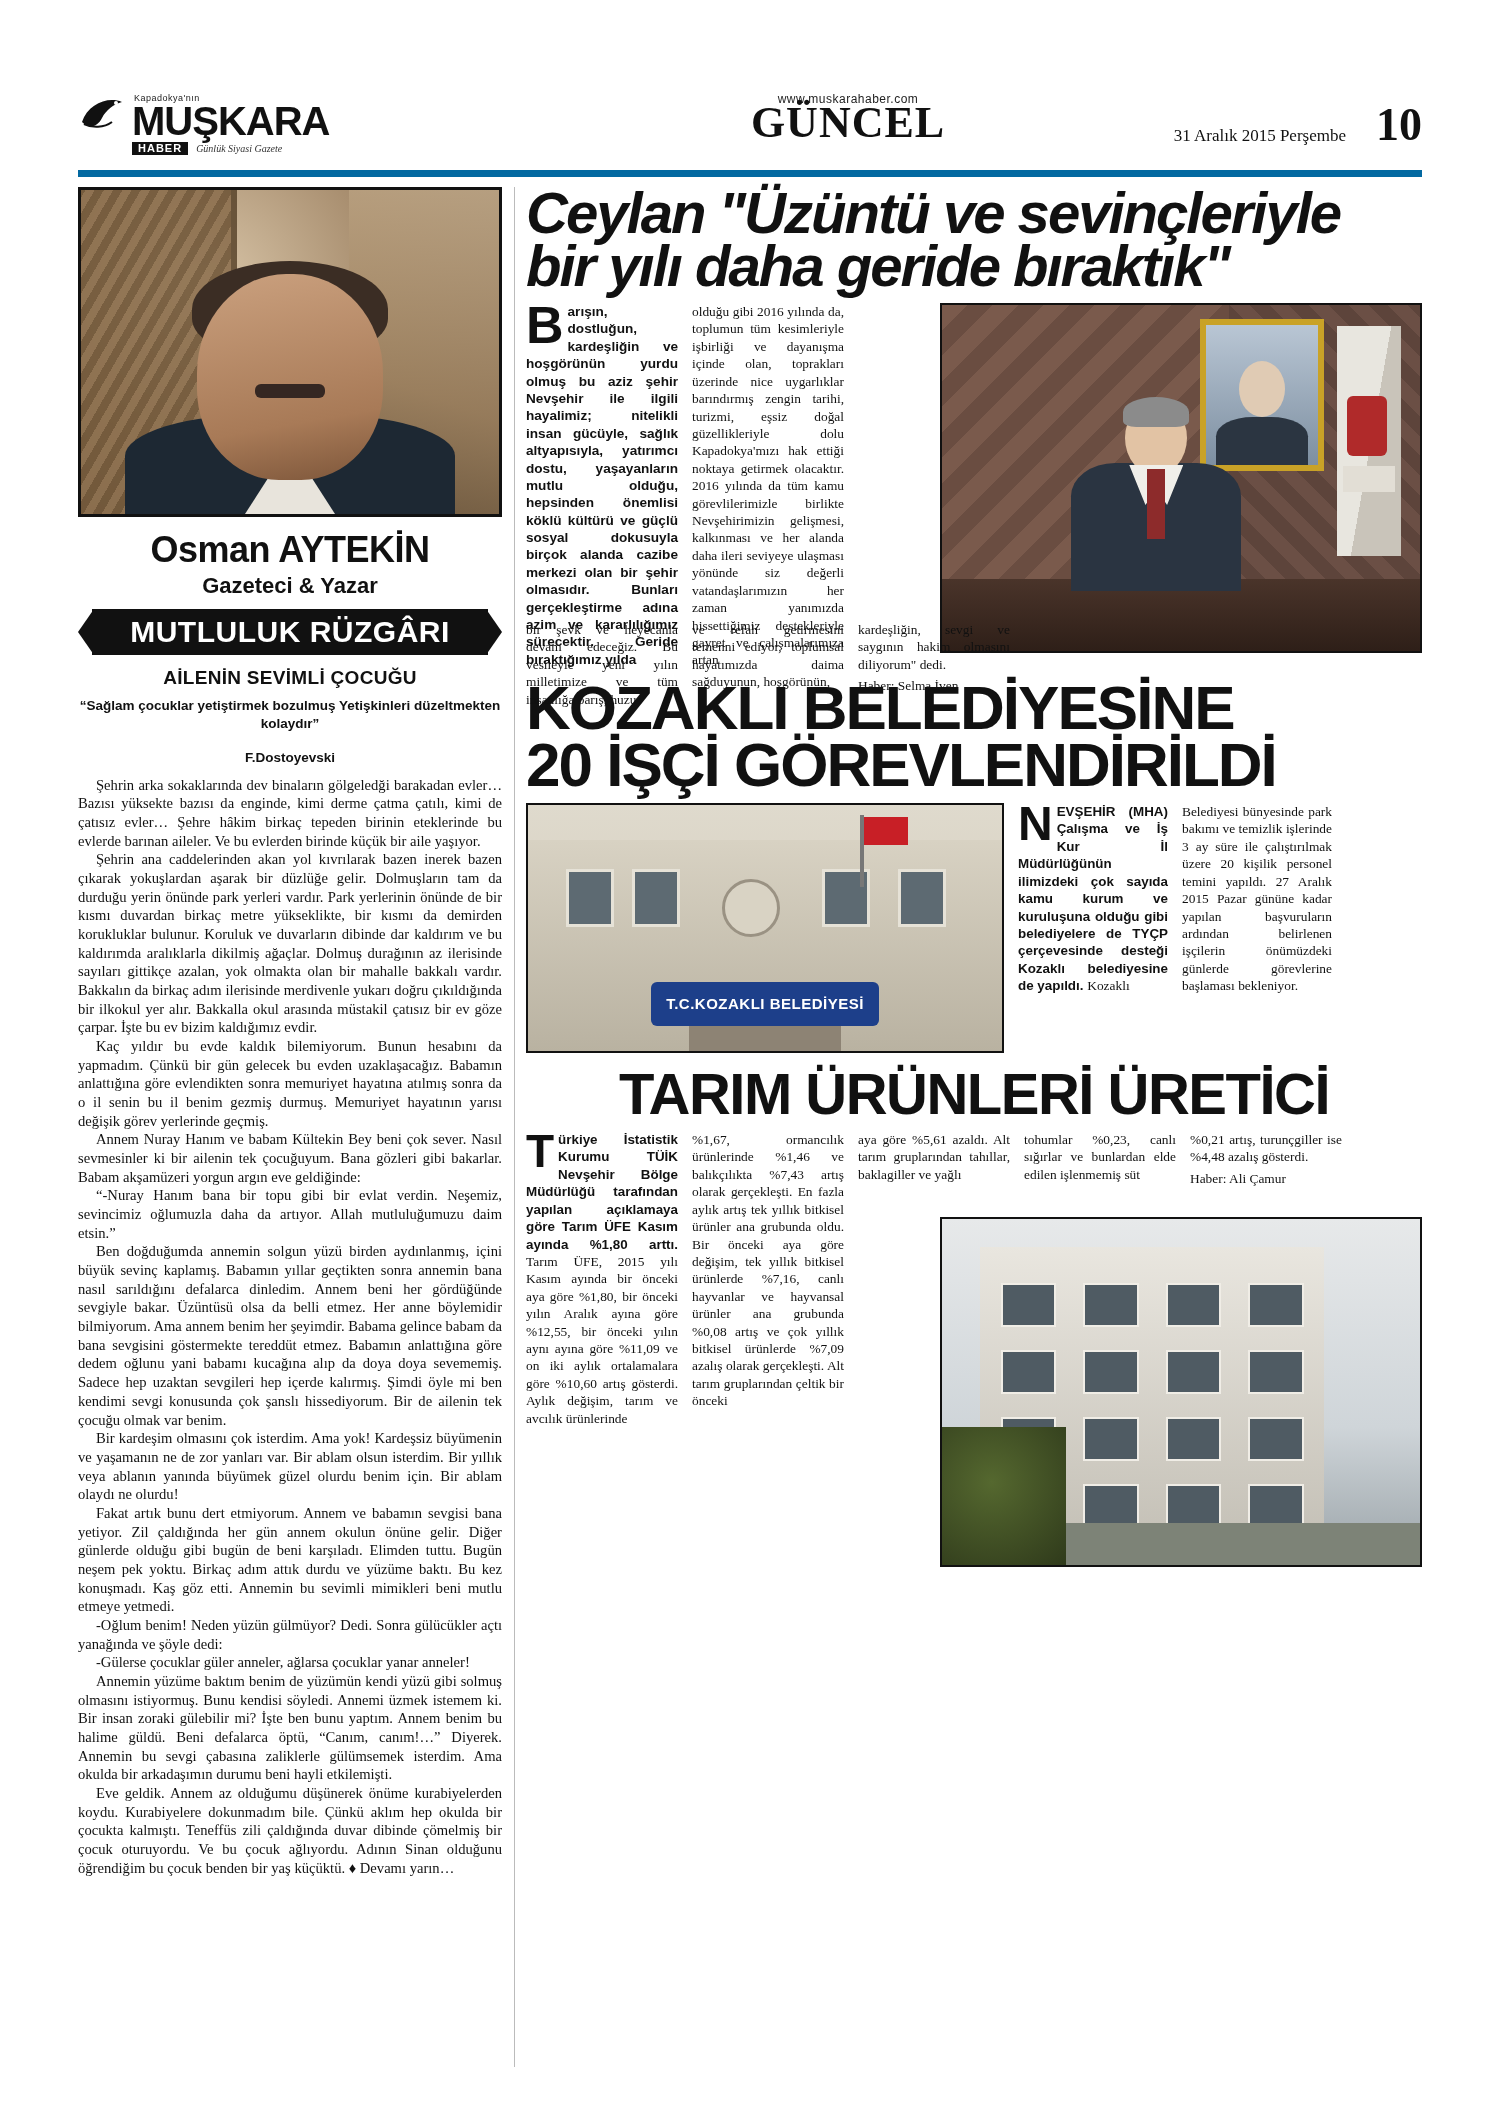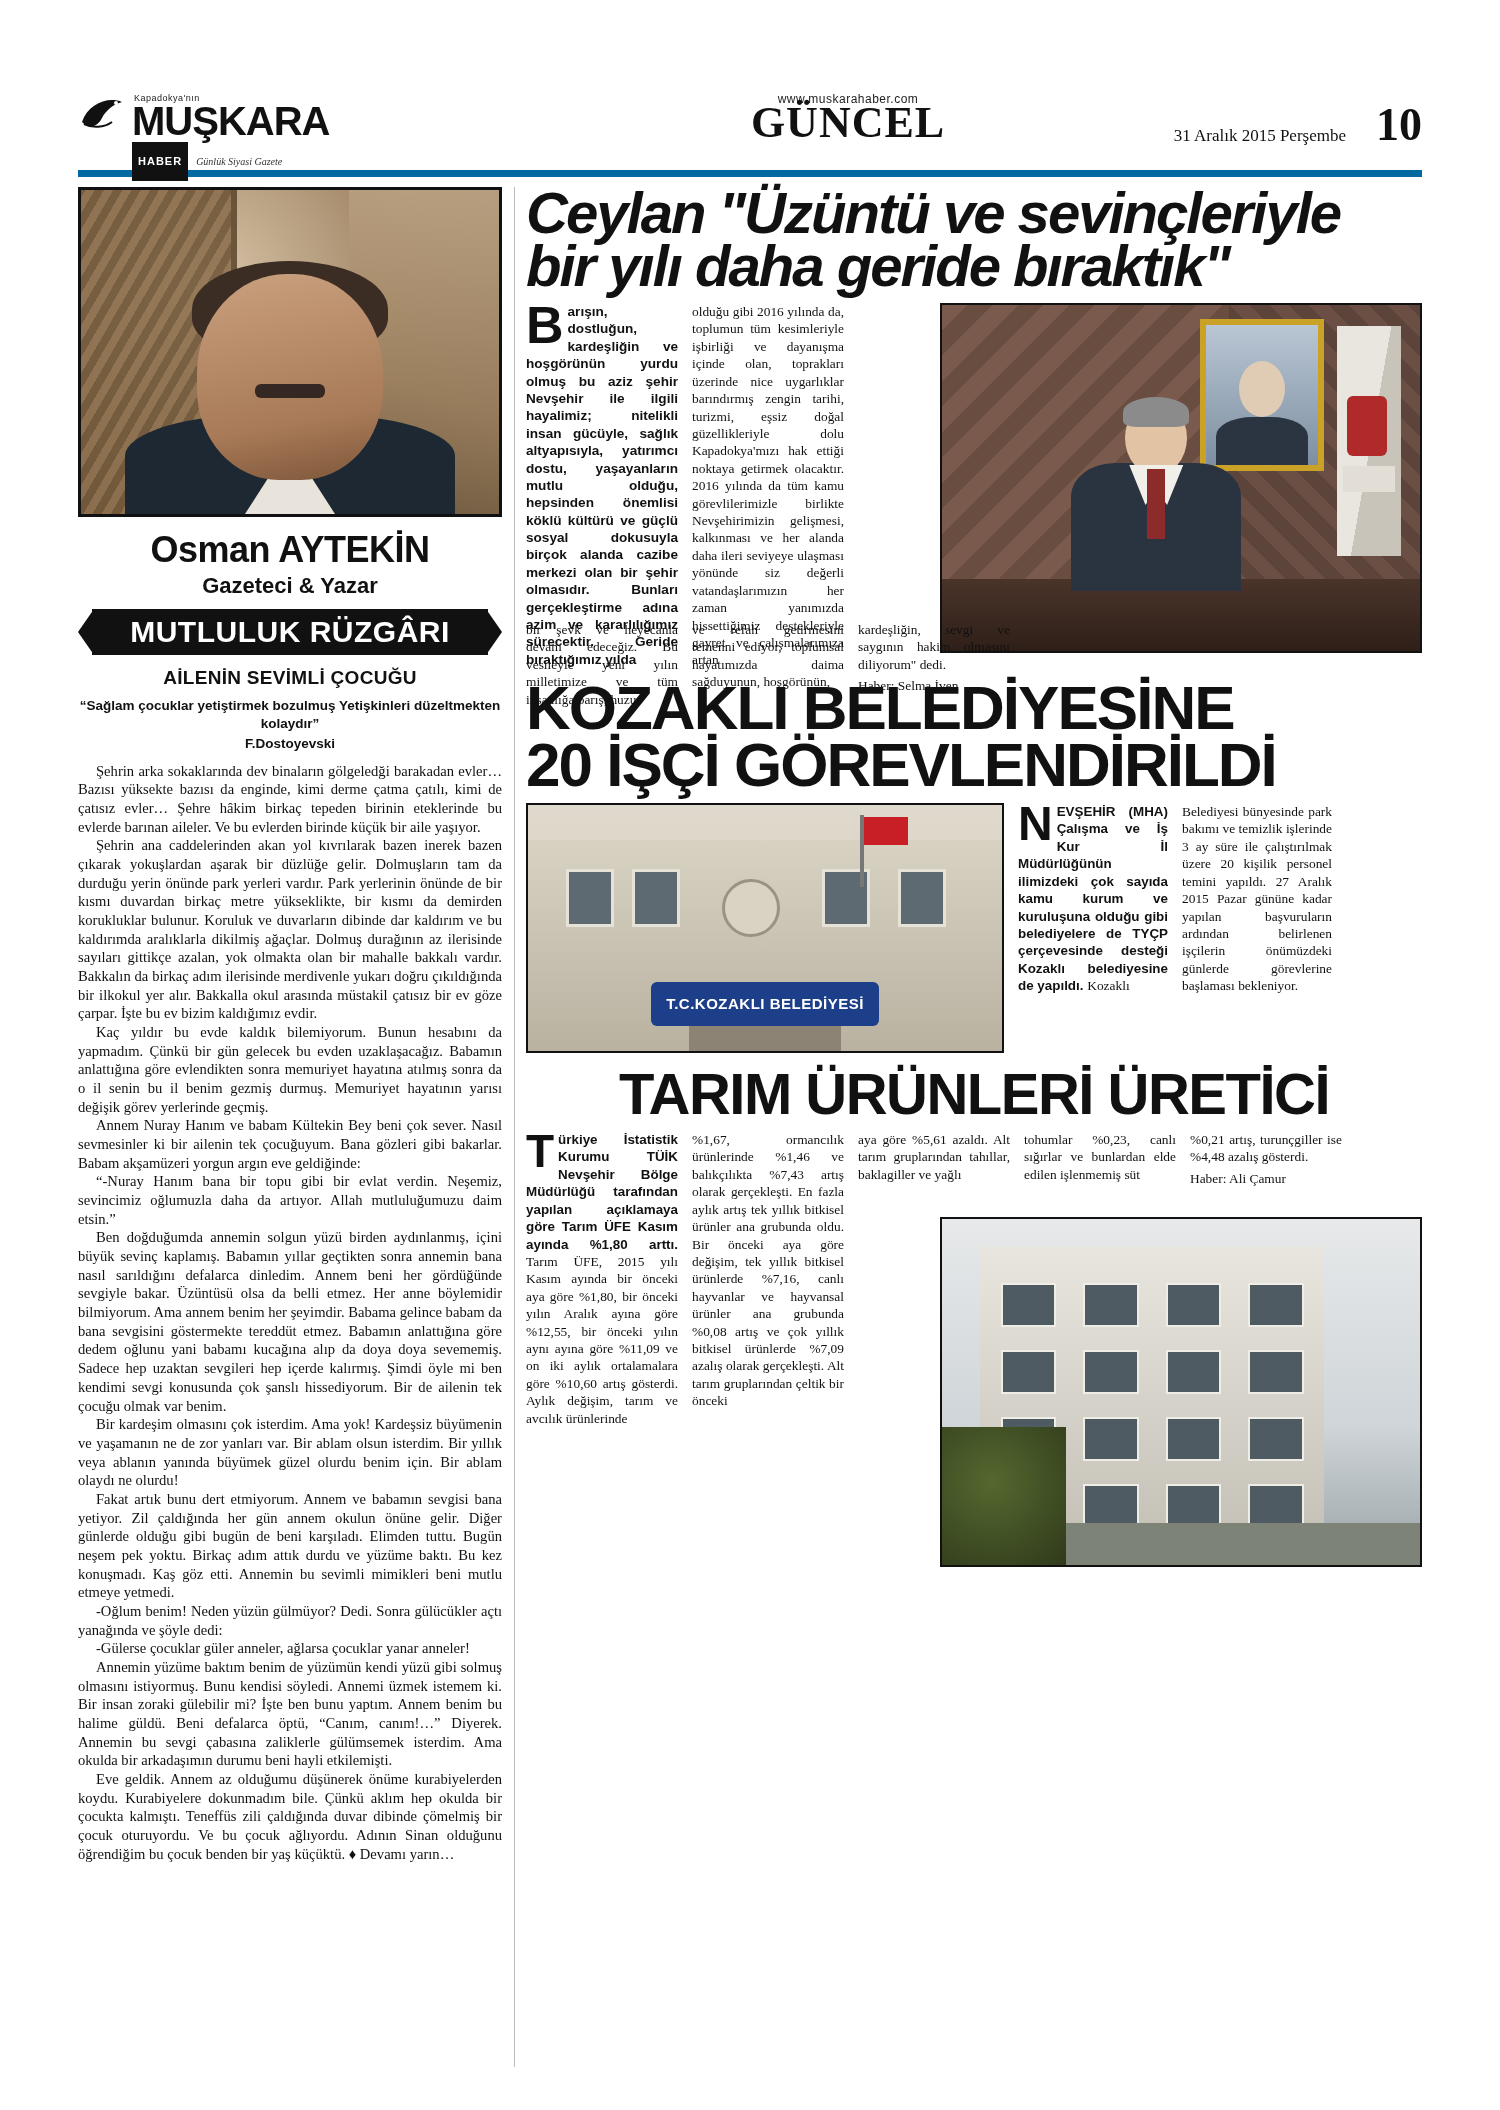--- a/index.html
+++ b/index.html
@@ -9,21 +9,21 @@
 
   
   .masthead{position:relative;height:78px;border-bottom:7px solid #0369a1;}
   .logo-wrap{position:absolute;left:0;top:2px;display:flex;align-items:flex-start;}
   .logo-bird{width:52px;height:44px;position:relative;margin-right:2px;}
   .logo-bird svg{display:block;}
   .logo-txt{line-height:1;}
   .logo-kapadokya{font-family:"Liberation Sans",sans-serif;font-size:9px;letter-spacing:.5px;color:#222;margin-left:2px;}
   .logo-main{font-family:"Liberation Sans",sans-serif;font-weight:bold;font-size:40px;letter-spacing:-1px;color:#111;margin-top:-2px;}
   .logo-sub{display:flex;align-items:center;margin-top:1px;}
-  .logo-haber{background:#111;color:#fff;font-family:"Liberation Sans",sans-serif;font-size:11px;font-weight:bold;padding:14px 6px;letter-spacing:1px;}
+  .logo-haber{background:#111;color:#fff;font-family:"Liberation Sans",sans-serif;font-size:11px;font-weight:bold;padding:1px 6px;letter-spacing:1px;}
   .logo-slogan{font-family:"Liberation Serif",serif;font-style:italic;font-size:10px;margin-left:8px;color:#333;}
   .center-head{position:absolute;left:620px;top:0;text-align:center;width:300px;}
   .site-url{font-family:"Liberation Sans",sans-serif;font-size:12px;letter-spacing:.5px;color:#222;}
   .section-name{font-family:"Liberation Serif",serif;font-weight:bold;font-size:44px;letter-spacing:1px;line-height:.95;margin-top:-4px;}
   .date-line{position:absolute;right:76px;top:34px;font-family:"Liberation Serif",serif;font-size:17px;}
   .page-num{position:absolute;right:0;top:10px;font-family:"Liberation Serif",serif;font-weight:bold;font-size:46px;line-height:1;}
 
   
   .body-area{position:relative;margin-top:10px;}
   .col-left{position:absolute;left:0;top:0;width:424px;}
@@ -46,21 +46,21 @@
 
   .byline-name{text-align:center;font-family:"Liberation Sans",sans-serif;font-weight:bold;font-size:36px;letter-spacing:-.5px;margin-top:12px;}
   .byline-role{text-align:center;font-family:"Liberation Sans",sans-serif;font-weight:bold;font-size:22px;margin-top:2px;}
   .ribbon{position:relative;margin-top:10px;height:46px;}
   .ribbon .bar{position:absolute;left:14px;right:14px;top:0;height:46px;background:#111;}
   .ribbon .lt{position:absolute;left:0;top:0;width:0;height:0;border-top:23px solid transparent;border-bottom:23px solid transparent;border-right:16px solid #111;}
   .ribbon .rt{position:absolute;right:0;top:0;width:0;height:0;border-top:23px solid transparent;border-bottom:23px solid transparent;border-left:16px solid #111;}
   .ribbon .txt{position:absolute;left:0;right:0;top:0;height:46px;line-height:46px;text-align:center;color:#fff;font-family:"Liberation Sans",sans-serif;font-weight:bold;font-size:30px;letter-spacing:.5px;}
   .sub-title{text-align:center;font-family:"Liberation Sans",sans-serif;font-weight:bold;font-size:19px;letter-spacing:.3px;margin-top:12px;}
   .quote{text-align:center;font-family:"Liberation Sans",sans-serif;font-weight:bold;font-size:13.5px;line-height:1.35;margin-top:8px;}
-  .quote .src{display:block;margin-top:2px;}
+  .quote .src{display:block;margin-top:16px;}
   .lede-text{margin-top:8px;font-size:14.6px;line-height:1.28;text-align:justify;}
   .lede-text p{margin:0;text-indent:18px;}
 
   
   .hl1{font-family:"Liberation Sans",sans-serif;font-weight:bold;font-style:italic;font-size:57px;line-height:.93;letter-spacing:-2px;transform:scaleX(1.02);transform-origin:left;}
   .hl1 .l2{display:block;}
   .art1{margin-top:10px;position:relative;}
   .cols4{display:flex;gap:14px;}
   .c{width:152px;font-size:13.4px;line-height:1.3;text-align:justify;}
   .bold-col{font-family:"Liberation Sans",sans-serif;font-weight:bold;font-size:13.6px;line-height:1.28;}

